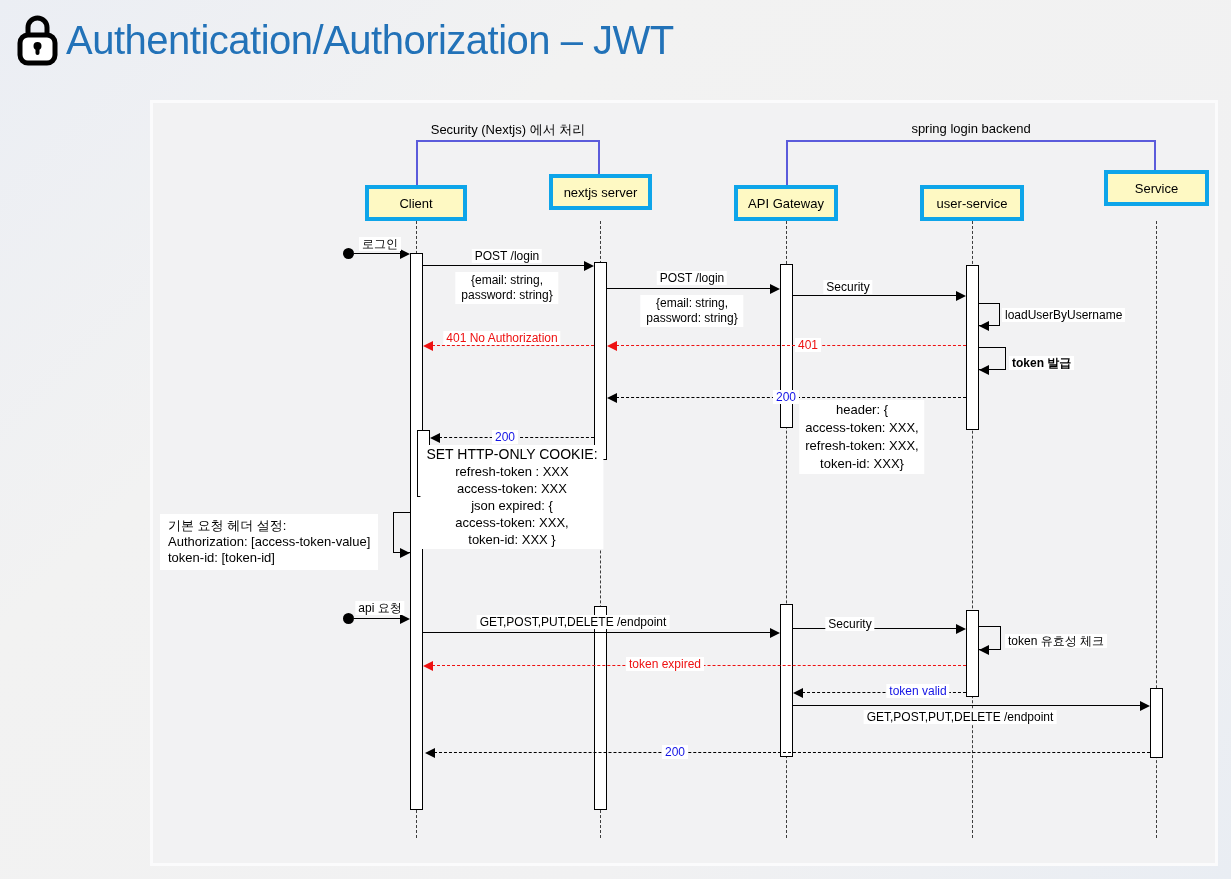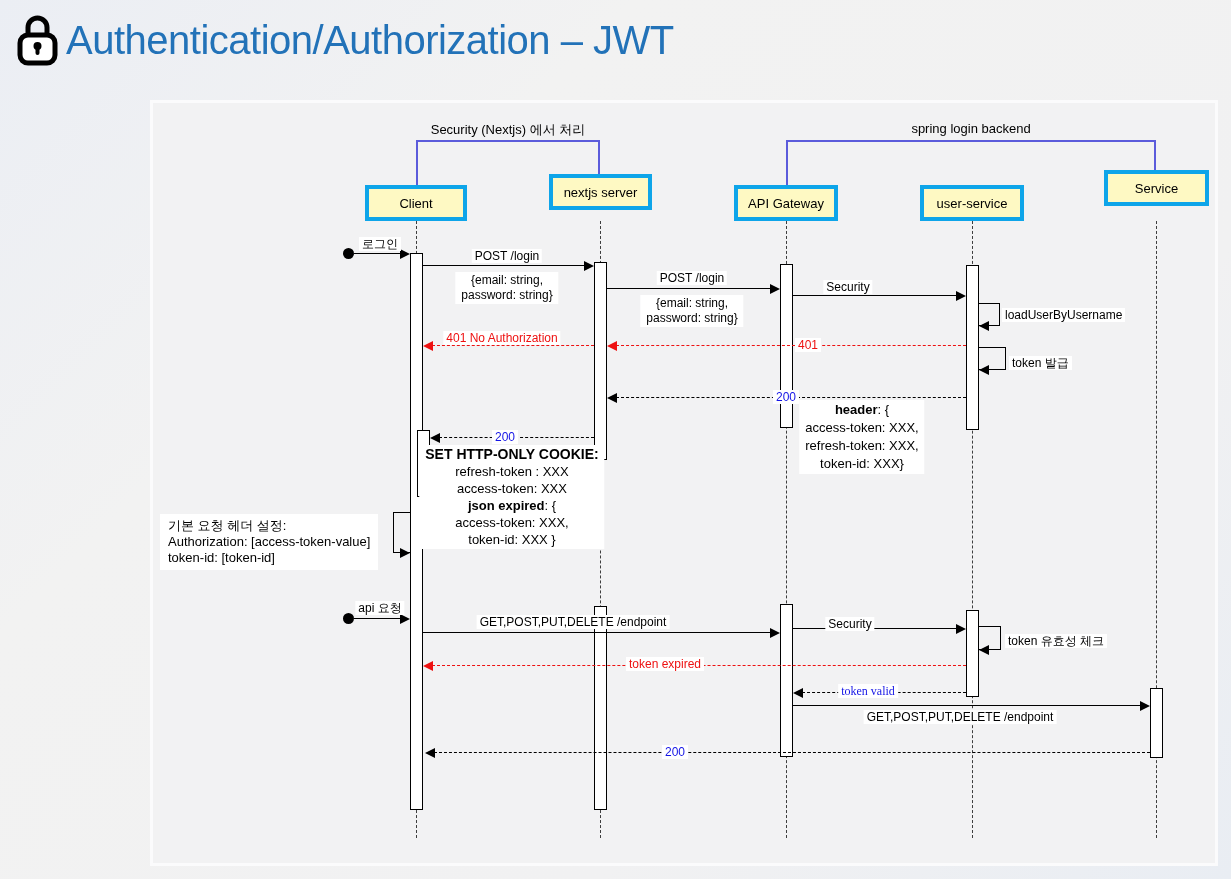--- a/index.html
+++ b/index.html
@@ -56,21 +56,21 @@
   .mlabel.red { color:#ee1111; }
   .mlabel.blue { color:#1414e6; }
   .mlabel.left { transform:none; }
 
   .block {
     position:absolute; transform:translateX(-50%);
     font-size:13px; line-height:17px; text-align:center;
     background:#fff; padding:1px 6px; z-index:5; white-space:nowrap; color:#000;
   }
   .block.left { transform:none; text-align:left; }
-  .block b { font-weight:bold; }
+  .block b { font-weight:normal; }
 </style>
 </head>
 <body>
 
 <div id="app">
 
   <div class="page-header">
     <svg class="lock" viewBox="0 0 46 52">
       <path d="M14 23 V13.5 a9.5 9.5 0 0 1 19 0 V23" fill="none" stroke="#000" stroke-width="5" stroke-linecap="round"></path>
       <rect x="6" y="21" width="35" height="28" rx="8" fill="#fff" stroke="#000" stroke-width="5"></rect>
@@ -141,21 +141,21 @@
   <div class="mline dash red" style="left:616px;top:345px;width:350px;"></div>
   <div class="ah red l" style="left:607px;top:341px;"></div>
   <div class="mlabel red" style="left:808px;top:338px;">401</div>
 
   <div class="mline dash red" style="left:432px;top:345px;width:162px;"></div>
   <div class="ah red l" style="left:423px;top:341px;"></div>
   <div class="mlabel red" style="left:502px;top:331px;">401 No Authorization</div>
 
   <div class="loop-r" style="left:979px;top:347px;width:27px;height:23px;"></div>
   <div class="ah l" style="left:979px;top:365px;"></div>
-  <div class="mlabel left" style="left:1009px;top:356px;">token 발급</div>
+  <div class="mlabel left" style="left:1009px;top:356px;font-weight:bold;">token 발급</div>
 
   <div class="mline dash" style="left:616px;top:397px;width:350px;"></div>
   <div class="ah l" style="left:607px;top:393px;"></div>
   <div class="mlabel blue" style="left:786px;top:390px;">200</div>
 
   <div class="block" style="left:862px;top:400px;line-height:18px;">
     <div><b>header</b><span>: {</span></div>
     <div>access-token: XXX,</div>
     <div>refresh-token: XXX,</div>
     <div>token-id: XXX}</div>
@@ -199,21 +199,21 @@
   <div class="loop-r" style="left:979px;top:626px;width:22px;height:24px;"></div>
   <div class="ah l" style="left:979px;top:645px;"></div>
   <div class="mlabel left" style="left:1005px;top:634px;">token 유효성 체크</div>
 
   <div class="mline dash red" style="left:432px;top:665px;width:534px;"></div>
   <div class="ah red l" style="left:423px;top:661px;"></div>
   <div class="mlabel red" style="left:665px;top:657px;">token expired</div>
 
   <div class="mline dash" style="left:802px;top:692px;width:164px;"></div>
   <div class="ah l" style="left:793px;top:688px;"></div>
-  <div class="mlabel blue" style="left:868px;top:684px;font-family:Liberation Serif, serif;">token valid</div>
+  <div class="mlabel blue" style="left:918px;top:684px;">token valid</div>
 
   <div class="mline" style="left:793px;top:705px;width:348px;"></div>
   <div class="ah r" style="left:1140px;top:701px;"></div>
   <div class="mlabel" style="left:960px;top:710px;">GET,POST,PUT,DELETE /endpoint</div>
 
   <div class="mline dash" style="left:434px;top:752px;width:716px;"></div>
   <div class="ah l" style="left:425px;top:748px;"></div>
   <div class="mlabel blue" style="left:675px;top:745px;">200</div>
 
 </div>

